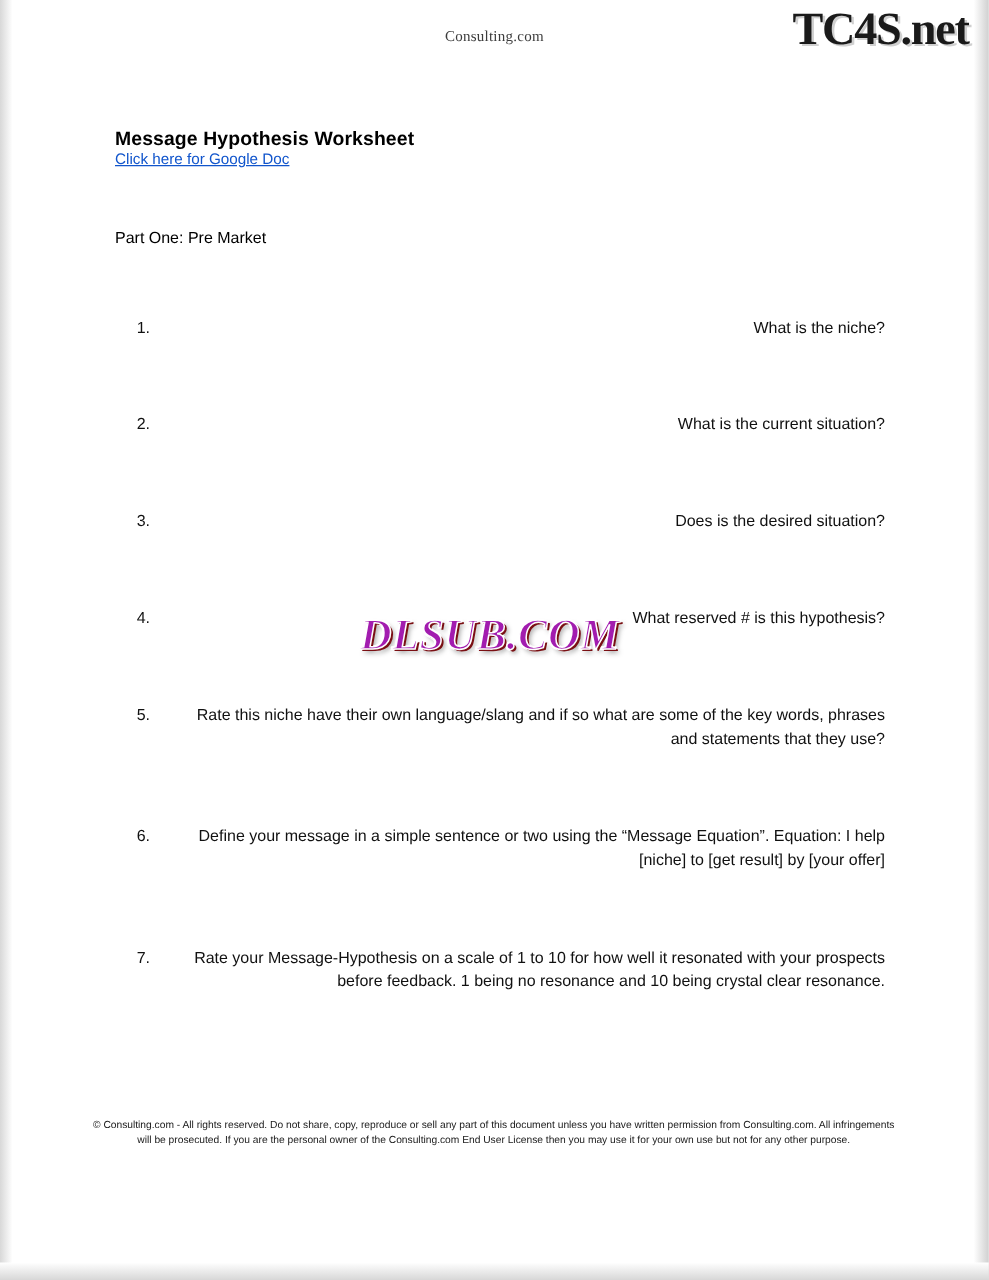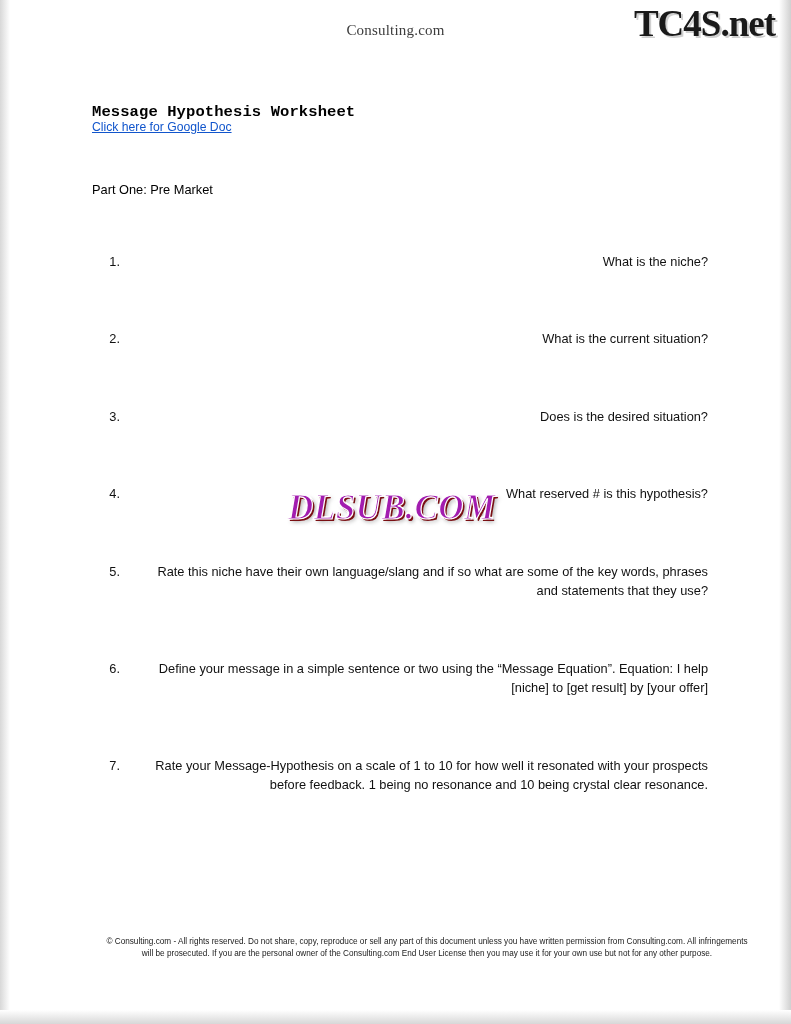--- a/index.html
+++ b/index.html
@@ -44,21 +44,21 @@
   }
 
   
   .brand-header {
     position: absolute;
     left: 0;
     top: 22px;
     width: 791px;
     text-align: center;
     font-family: "Liberation Serif", serif;
-    font-size: 15px;
+    font-size: 12px;
     color: #3c3c3c;
     letter-spacing: 0.2px;
   }
 
   
   .watermark-top {
     position: absolute;
     right: 16px;
     top: 2px;
     font-family: "Liberation Serif", serif;
@@ -110,21 +110,20 @@
   }
 
   .doc-title {
     position: absolute;
     left: 92px;
     top: 93px;
     font-size: 15.5px;
     font-weight: bold;
     color: #000000;
     letter-spacing: 0.1px;
-    font-family: Liberation Mono, monospace;
   }
 
   .doc-link {
     position: absolute;
     left: 92px;
     top: 120px;
     font-size: 12.2px;
     color: #1155cc;
     text-decoration: underline;
     cursor: pointer;
@@ -162,27 +161,26 @@
   }
   .q-text {
     padding-left: 18px;
     width: 570px;
     text-align: right;
   }
 
   .footer {
     position: absolute;
     left: 70px;
-    top: 936px;
+    top: 894px;
     width: 650px;
     text-align: center;
     font-size: 8.2px;
     line-height: 12px;
     color: #1a1a1a;
-    margin-left: 32px;
   }
 </style>
 </head>
 <body>
 
 <div class="page">
 
   <div class="page-shadow-left"></div>
   <div class="page-shadow-right"></div>
   <div class="page-shadow-bottom"></div>

